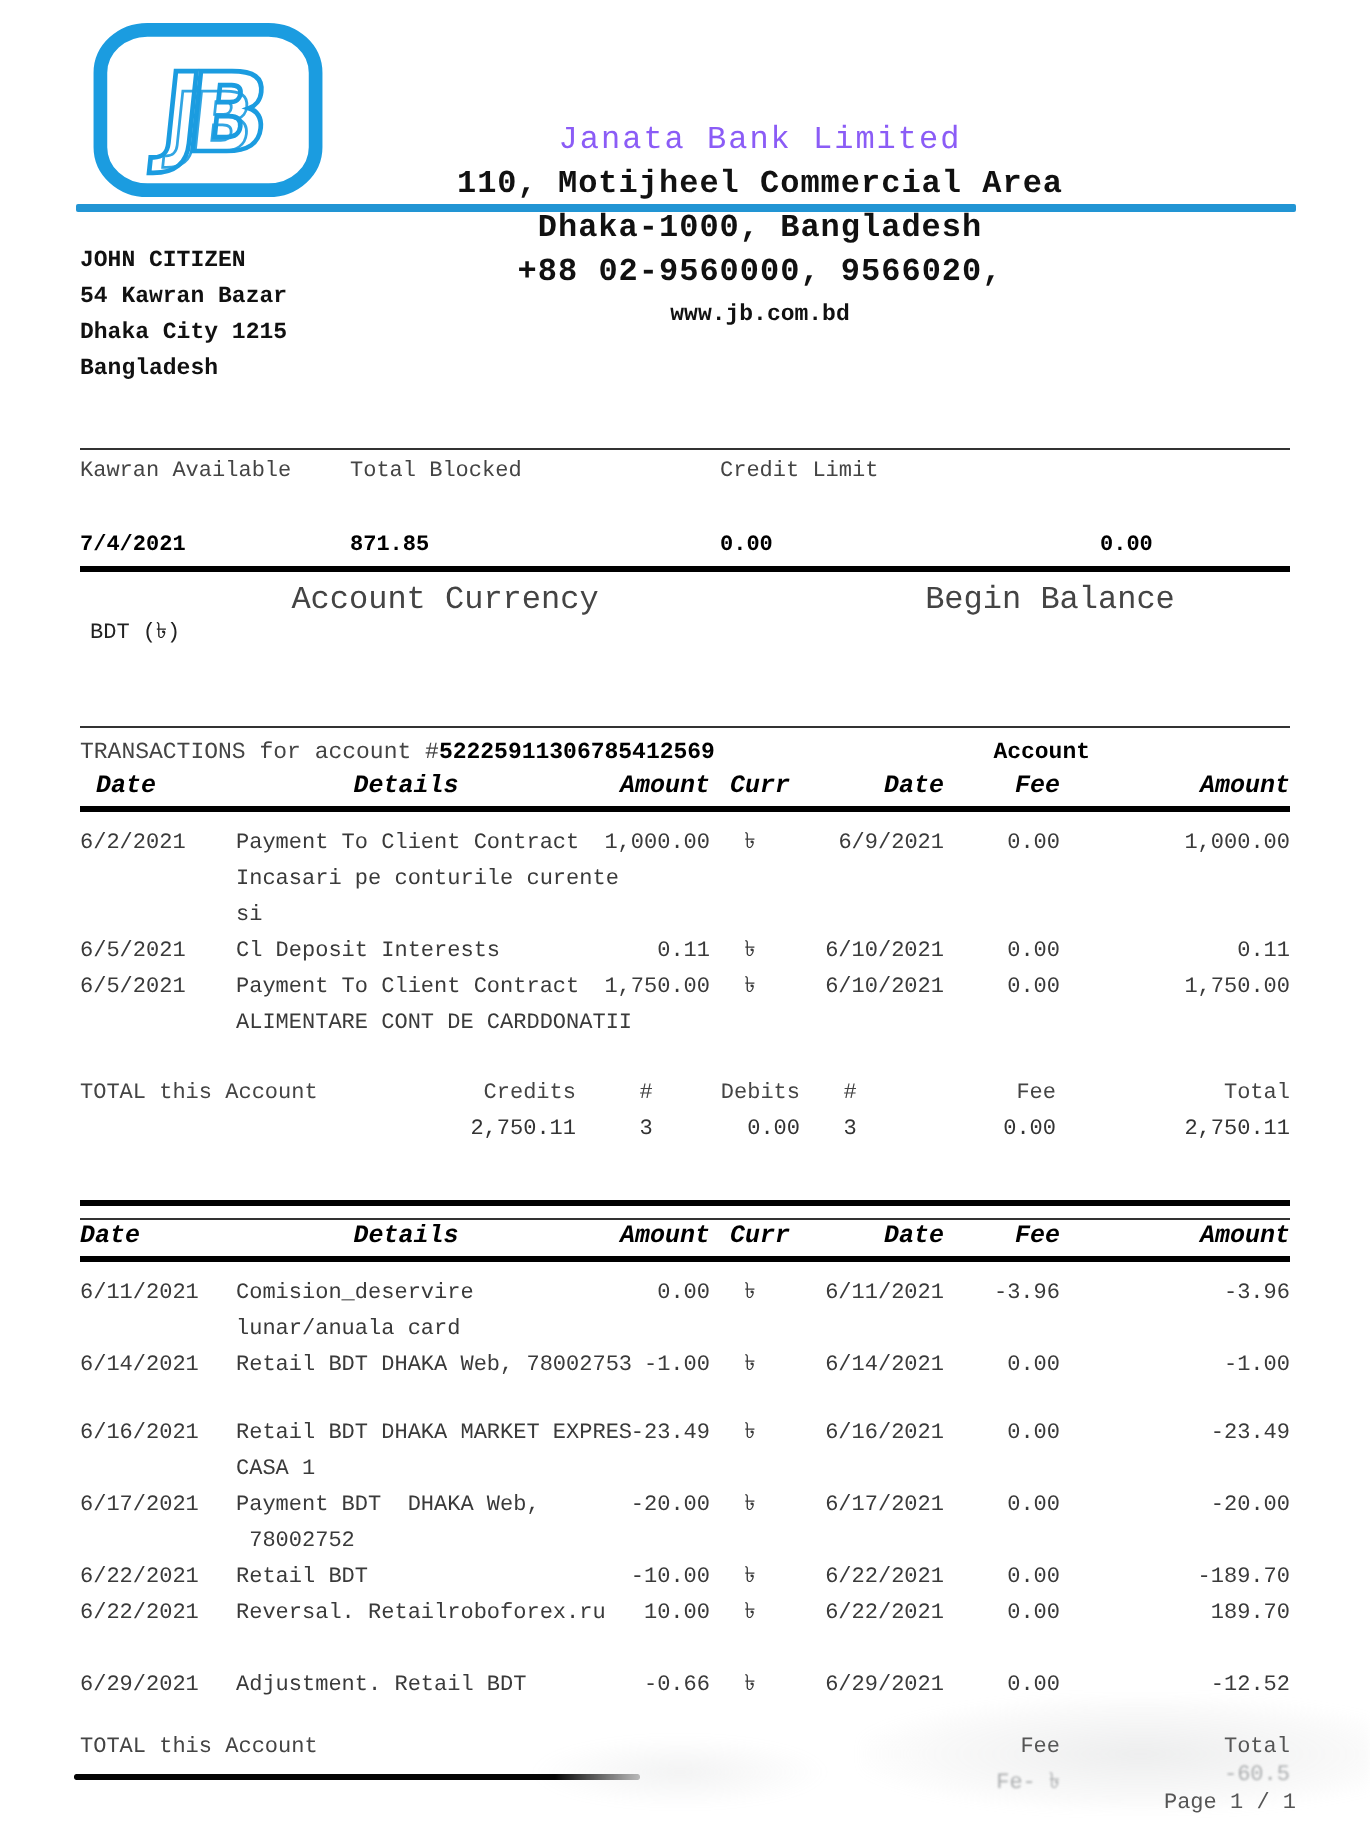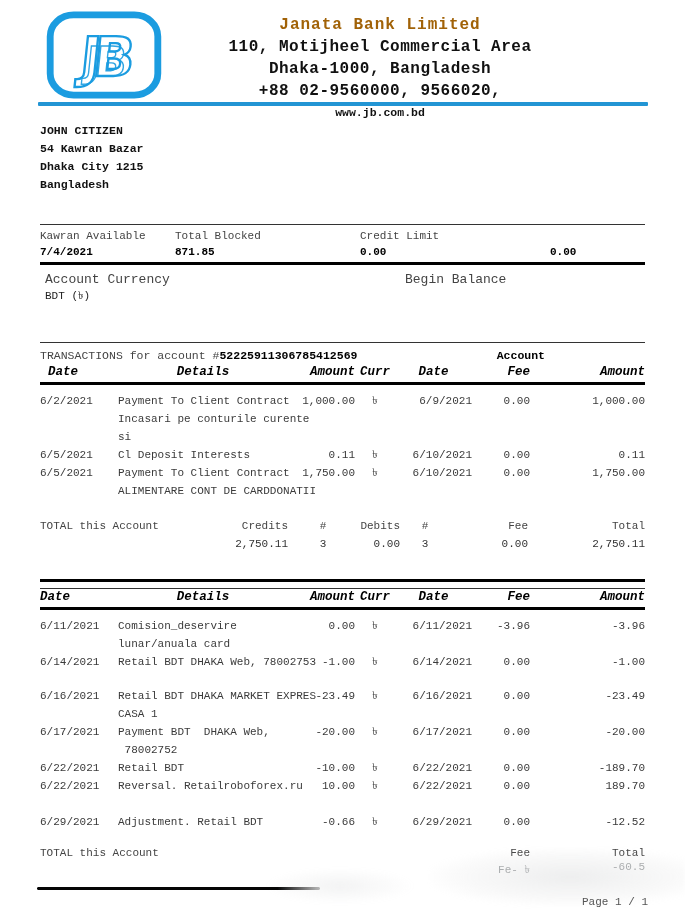--- a/index.html
+++ b/index.html
@@ -8,52 +8,52 @@
     width:685px; height:921px;
     font-family:"Liberation Mono","DejaVu Sans Mono",monospace;
     color:#333; overflow:hidden;
   }
   .page { position:relative; width:685px; height:921px; padding:0 40px; }
 
   
   .bank-header { display:flex; align-items:flex-start; padding-top:10px; height:94px; }
   .logo-wrap { width:135px; flex:0 0 135px; padding-left:5px; }
   .bank-text { flex:1; text-align:center; padding-right:60px; }
-  .bank-name { font-size:16px; font-weight:bold; color:#a16207; letter-spacing:1px; padding-top:6px; }
+  .bank-name { font-size:16px; font-weight:normal; color:#8b5cf6; letter-spacing:1px; padding-top:6px;margin-top:45px; }
   .bank-line { font-size:16px; font-weight:bold; color:#111; margin-top:4px; letter-spacing:.5px; }
   .bank-site { font-size:11.5px; font-weight:bold; color:#111; margin-top:6px; }
   .rule-blue { position:absolute; left:38px; right:37px; top:102px; height:4px; background:#2295d4; border-radius:1px; }
 
   
   .customer { margin-top:28px; }
   .customer div { font-size:11.5px; font-weight:bold; color:#111; line-height:18px; }
 
   
   .summary { margin-top:30px; }
   .rule-thin { border-top:1.5px solid #333; }
   .rule-thick { height:3px; background:#000; }
   .sum-grid { display:grid; grid-template-columns:135px 185px 190px 1fr; }
   .sum-head { font-size:11px; color:#444; padding:5px 0 2px 0; }
-  .sum-val { font-size:11px; font-weight:bold; color:#000; padding:2px 0 4px 0; }
+  .sum-val { font-size:11px; font-weight:bold; color:#000; padding:2px 0 4px 0;margin-top:21px; }
   .currency-row { display:grid; grid-template-columns:360px 1fr; margin-top:6px; }
-  .cur-label { font-size:13px; color:#444; padding-left:5px; line-height:17px; }
+  .cur-label { font-size:16px; color:#444; padding-left:5px; line-height:17px;text-align:center; }
   .cur-value { font-size:11px; color:#222; padding-left:5px; line-height:17px; }
 
   
   .tx-section { margin-top:0; }
   .sec-title-row { display:flex; font-size:11.5px; line-height:17px; padding-top:4px; }
   .sec-title-prefix { color:#444; }
   .sec-title-num { color:#000; font-weight:bold; }
   .sec-acct-label { font-weight:bold; color:#000; margin-left:auto; margin-right:100px; }
   .tx-grid { display:grid; grid-template-columns:78px 170px 67px 40px 77px 58px 115px; }
   .tx-headers { font-size:12.5px; font-weight:bold; color:#000; line-height:17px;font-style:italic; }
   .th-date1 { padding-left:8px; }
   .th-details { text-align:center; }
   .th-amount, .th-fee { text-align:right; }
-  .th-curr, .th-date2 { text-align:center; }
+  .th-curr, .th-date2 { text-align:right; }
   .th-amount2 { text-align:right; }
   .hdr-rule { margin-top:1px; }
   .tx-rows { padding-top:7px; }
   .tx-row { font-size:11px; line-height:18px; color:#3a3a3a; }
   .td-date {}
   .td-details div { white-space:pre; }
   .td-amount { text-align:right; }
   .td-curr { text-align:center; }
   .td-date2 { text-align:right; }
   .td-fee { text-align:right; }

